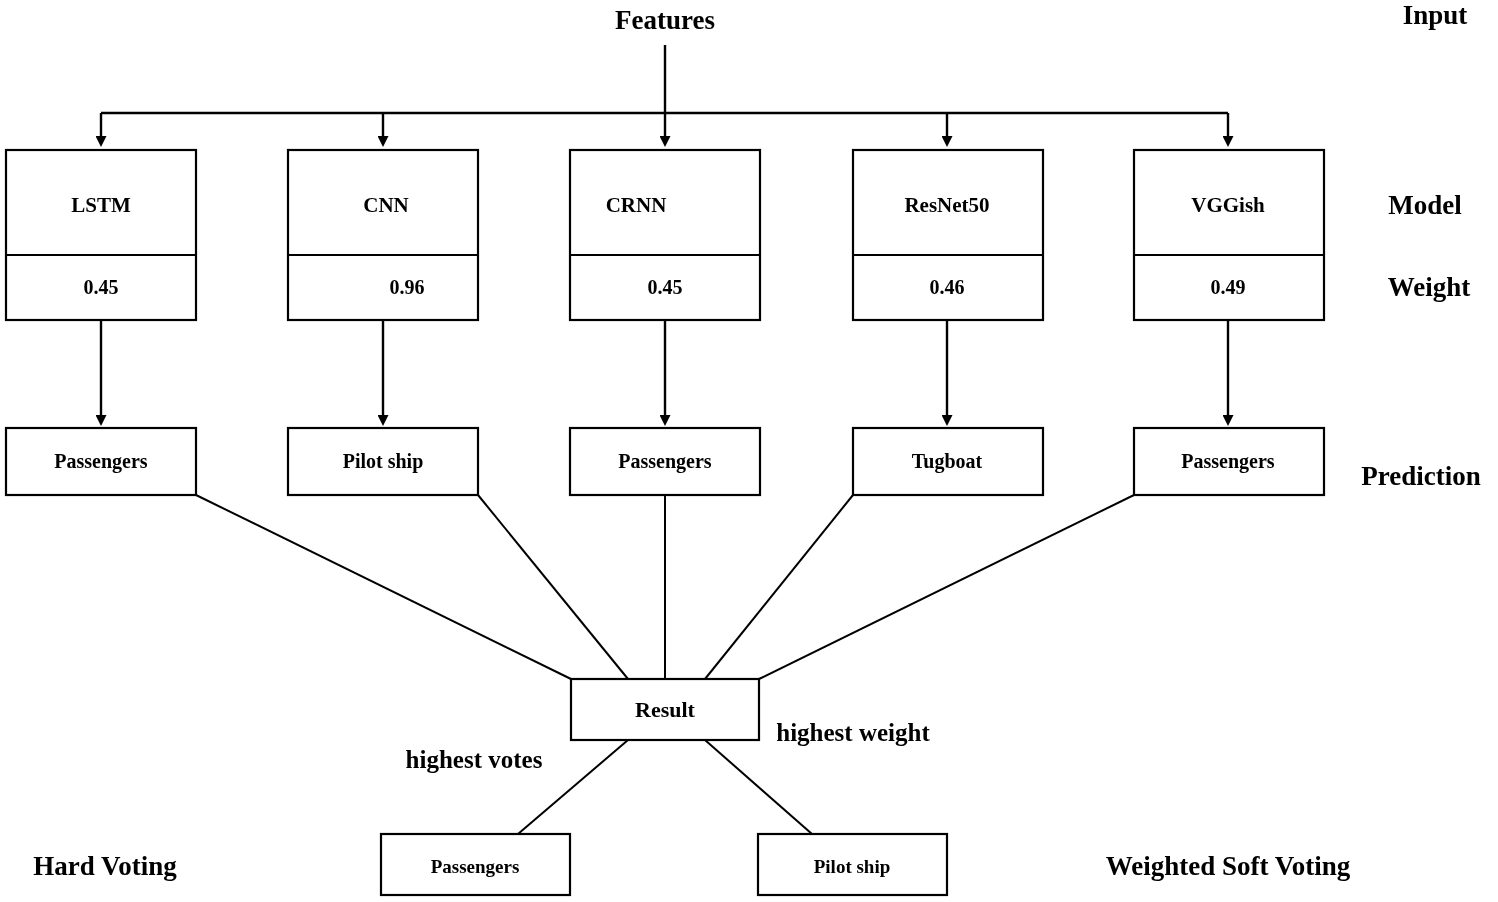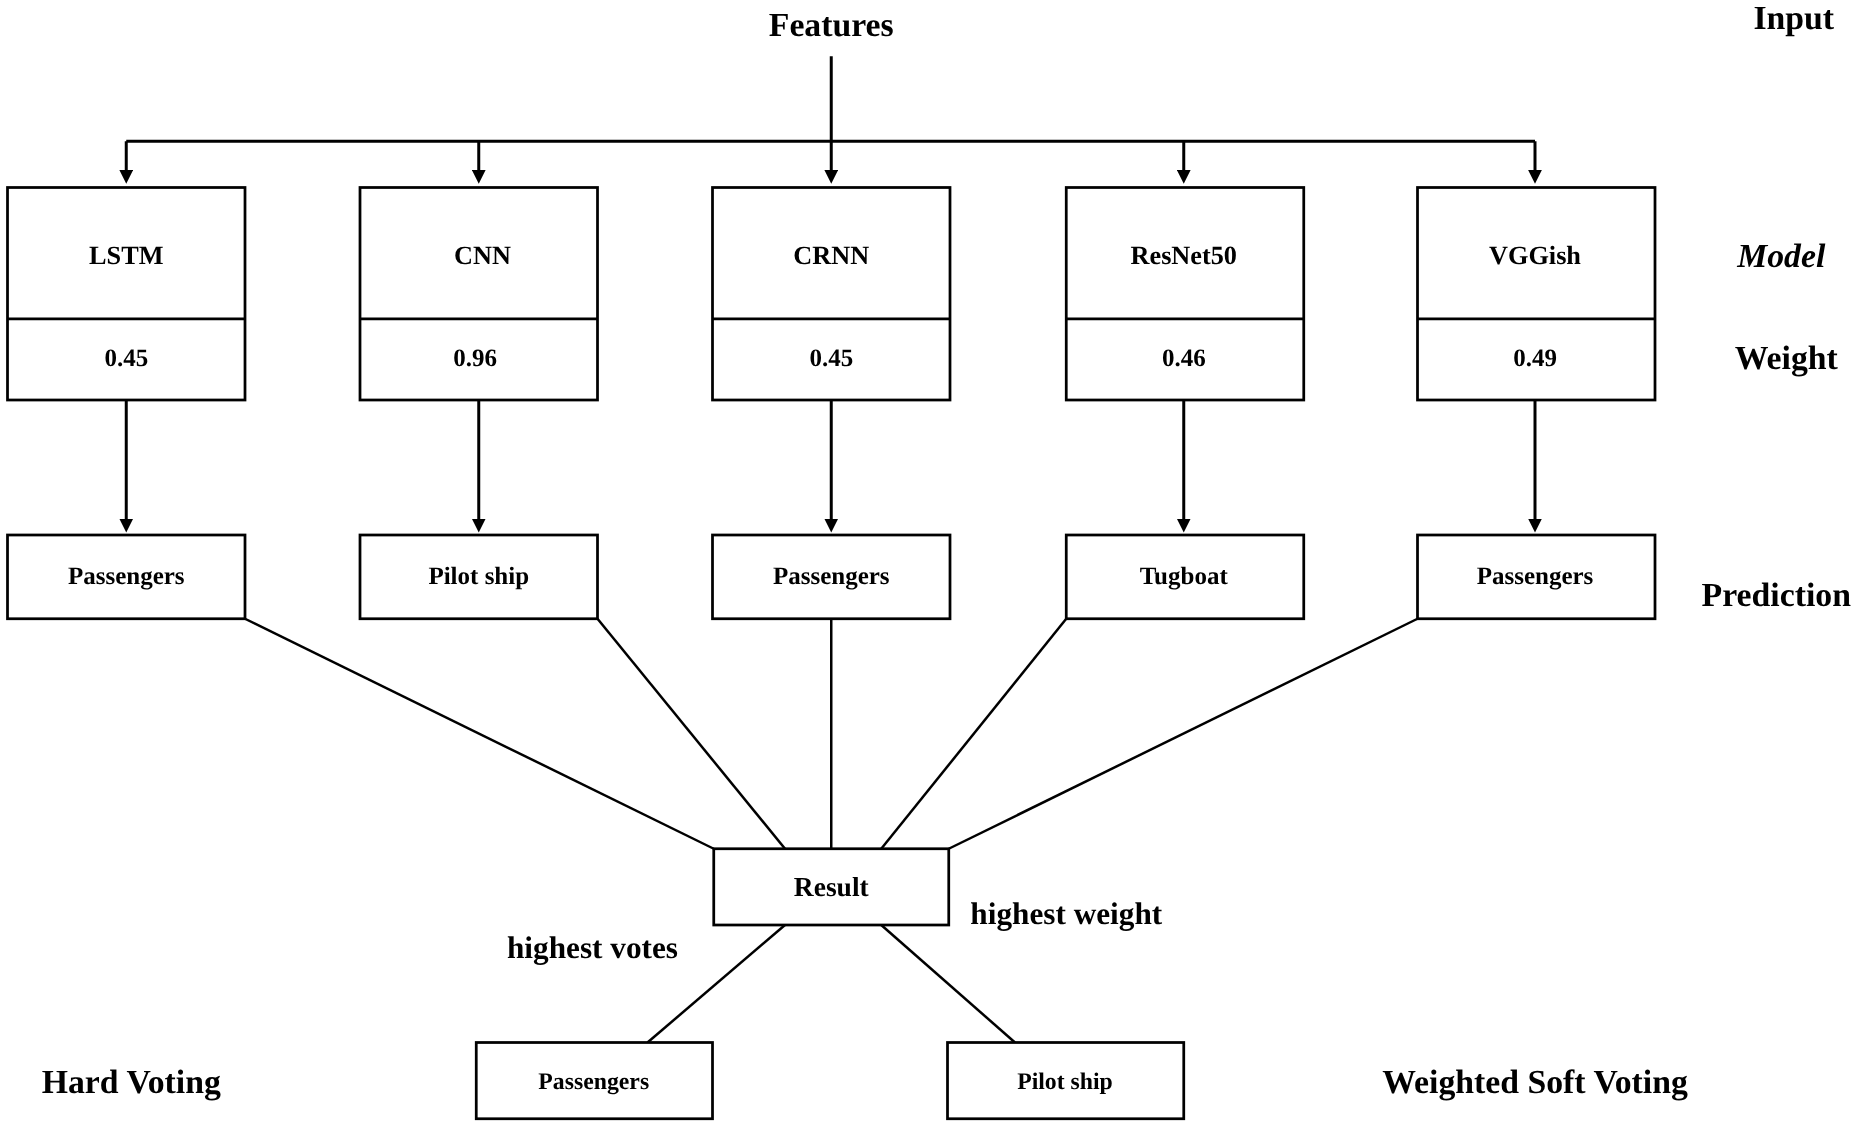--- a/index.html
+++ b/index.html
@@ -152,32 +152,32 @@
 
     <rect class="box-rect" x="571" y="679" width="188" height="61"></rect>
 
     <rect class="box-rect" x="381" y="834" width="189" height="61"></rect>
     <rect class="box-rect" x="758" y="834" width="189" height="61"></rect>
   </svg>
 
   <div class="lbl centered title-label" style="left:665px; top:20px;">Features</div>
 
   <div class="lbl centered side-label" style="left:1435px; top:15px;">Input</div>
-  <div class="lbl centered side-label" style="left:1425px; top:205px;font-style:italic;">Model</div>
+  <div class="lbl centered side-label" style="left:1425px; top:205px;">Model</div>
   <div class="lbl centered side-label" style="left:1429px; top:287px;">Weight</div>
   <div class="lbl centered side-label" style="left:1421px; top:476px;">Prediction</div>
 
   <div class="lbl centered model-name" style="left:101px; top:205px;">LSTM</div>
   <div class="lbl centered model-name" style="left:386px; top:205px;">CNN</div>
-  <div class="lbl centered model-name" style="left:665px; top:205px;">CRNN</div>
+  <div class="lbl centered model-name" style="left:636px; top:205px;">CRNN</div>
   <div class="lbl centered model-name" style="left:947px; top:205px;">ResNet50</div>
   <div class="lbl centered model-name" style="left:1228px; top:205px;">VGGish</div>
 
   <div class="lbl centered weight-value" style="left:101px; top:287px;">0.45</div>
-  <div class="lbl centered weight-value" style="left:373px; top:287px;padding-left:14px;">0.96</div>
+  <div class="lbl centered weight-value" style="left:400px; top:287px;padding-left:14px;">0.96</div>
   <div class="lbl centered weight-value" style="left:665px; top:287px;">0.45</div>
   <div class="lbl centered weight-value" style="left:947px; top:287px;">0.46</div>
   <div class="lbl centered weight-value" style="left:1228px; top:287px;">0.49</div>
 
   <div class="lbl centered prediction-name" style="left:101px; top:461px;">Passengers</div>
   <div class="lbl centered prediction-name" style="left:383px; top:461px;">Pilot ship</div>
   <div class="lbl centered prediction-name" style="left:665px; top:461px;">Passengers</div>
   <div class="lbl centered prediction-name" style="left:947px; top:461px;">Tugboat</div>
   <div class="lbl centered prediction-name" style="left:1228px; top:461px;">Passengers</div>
 

